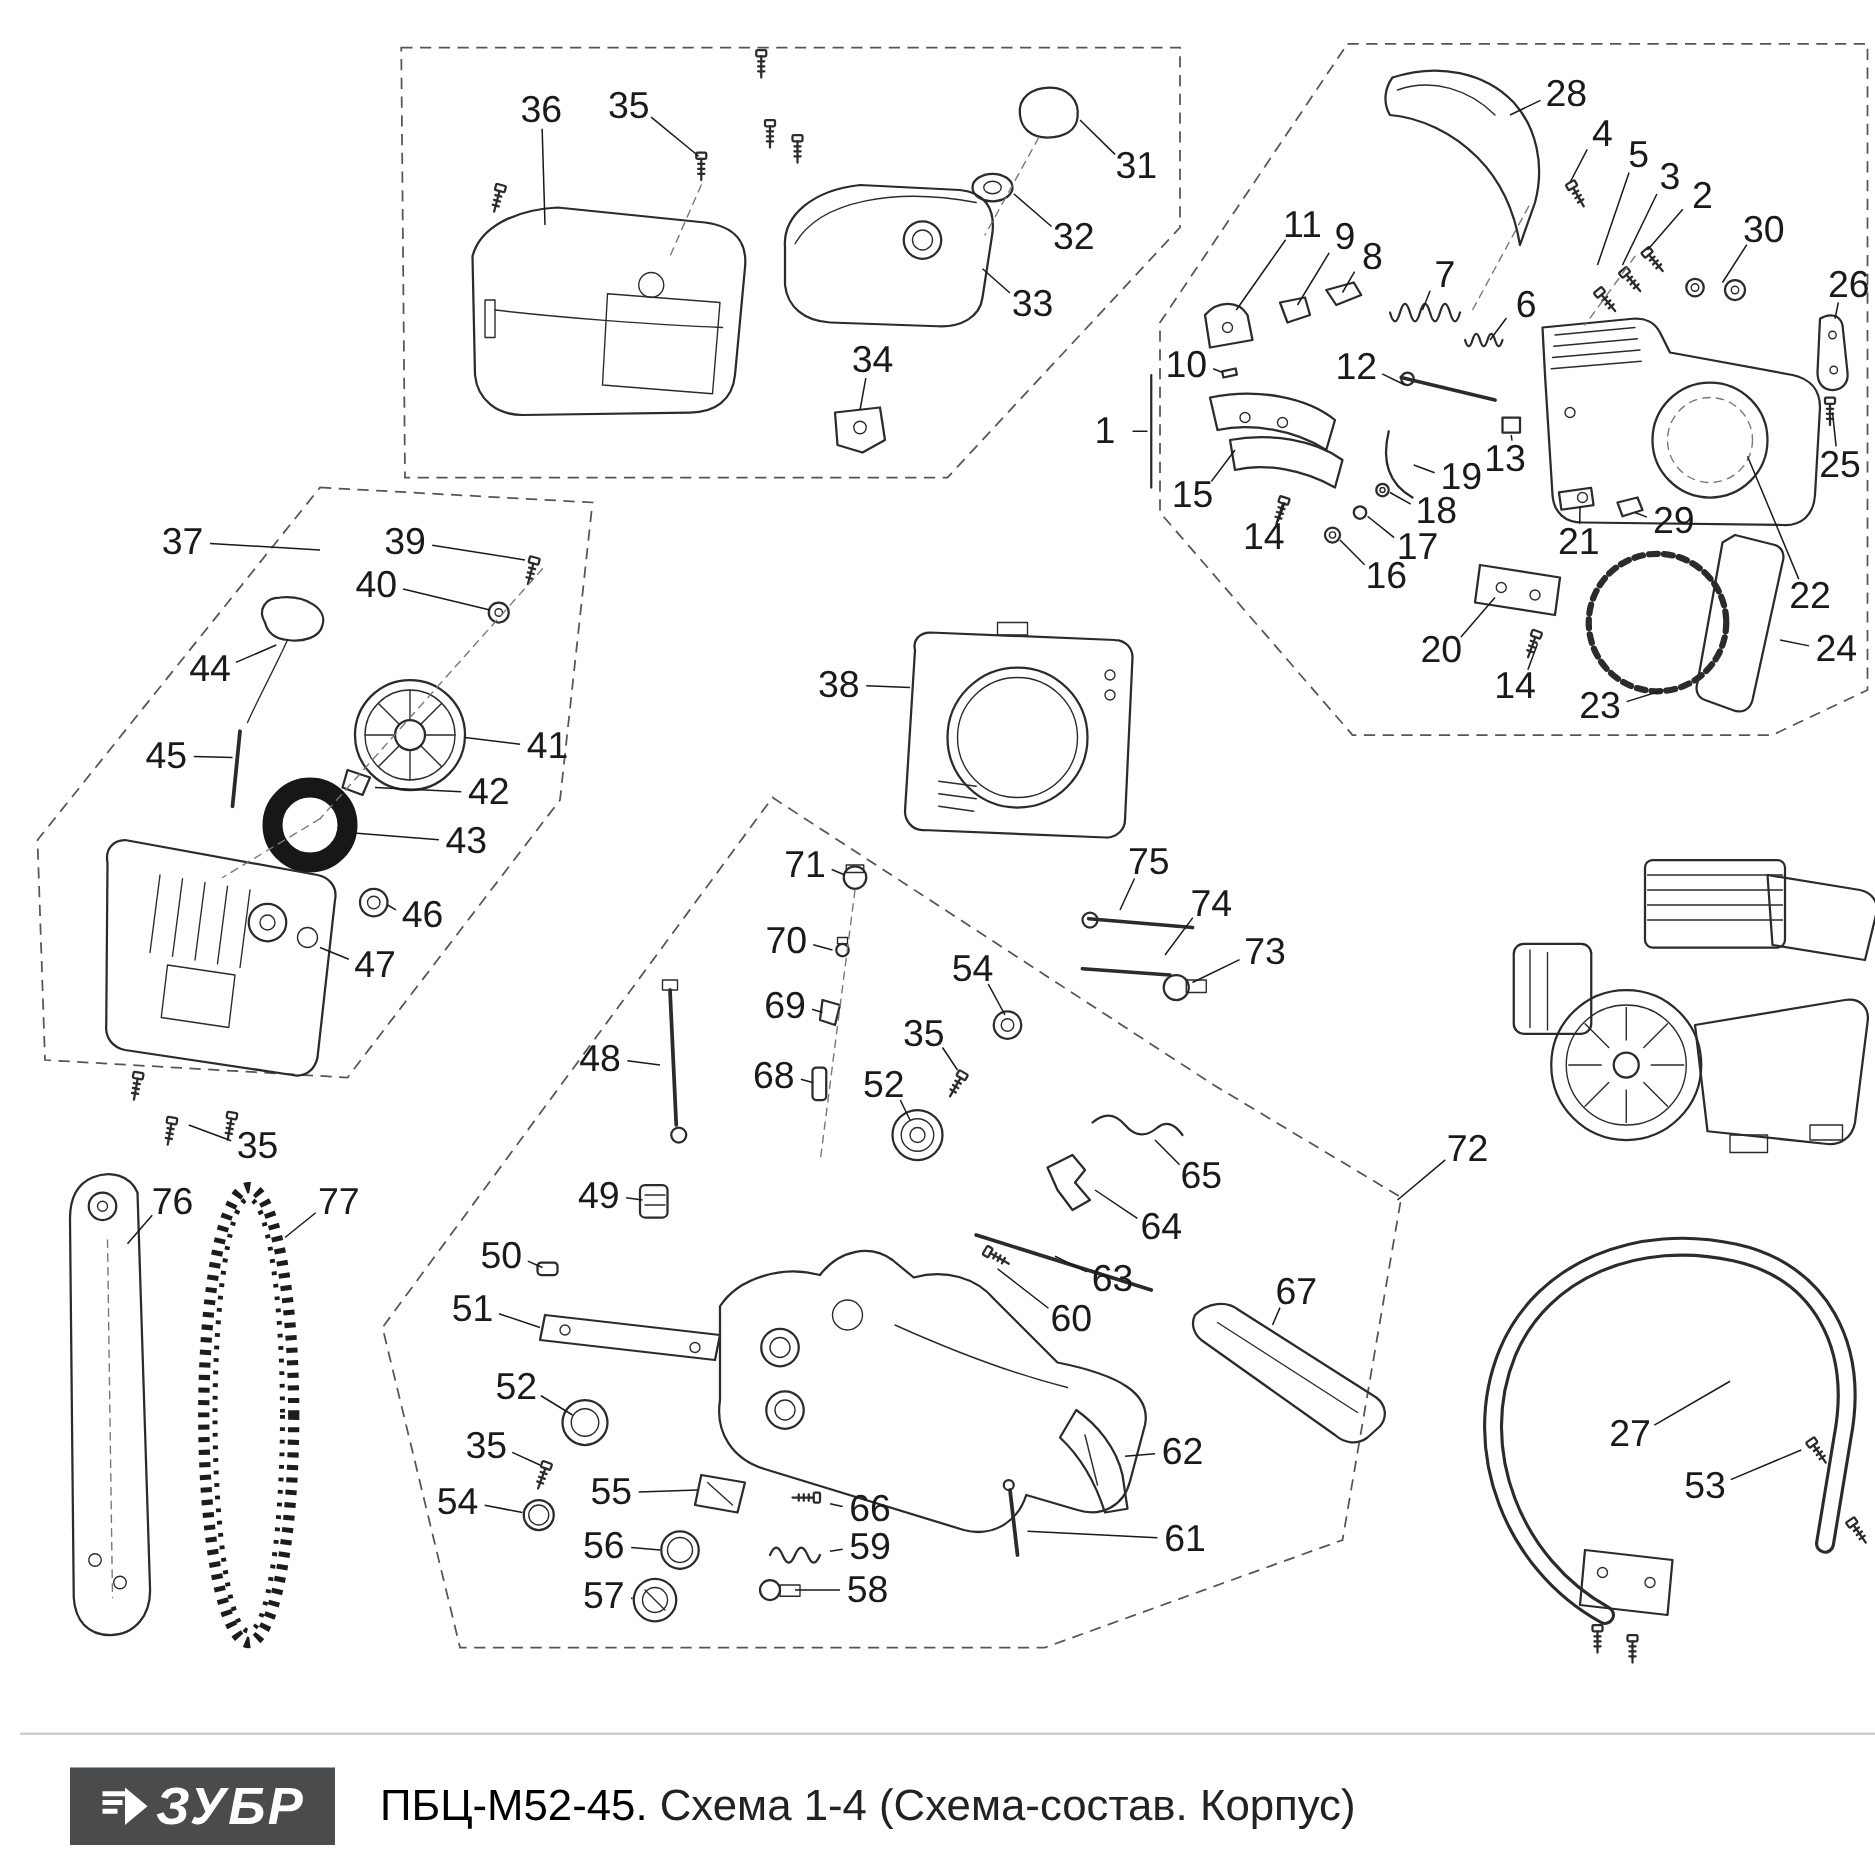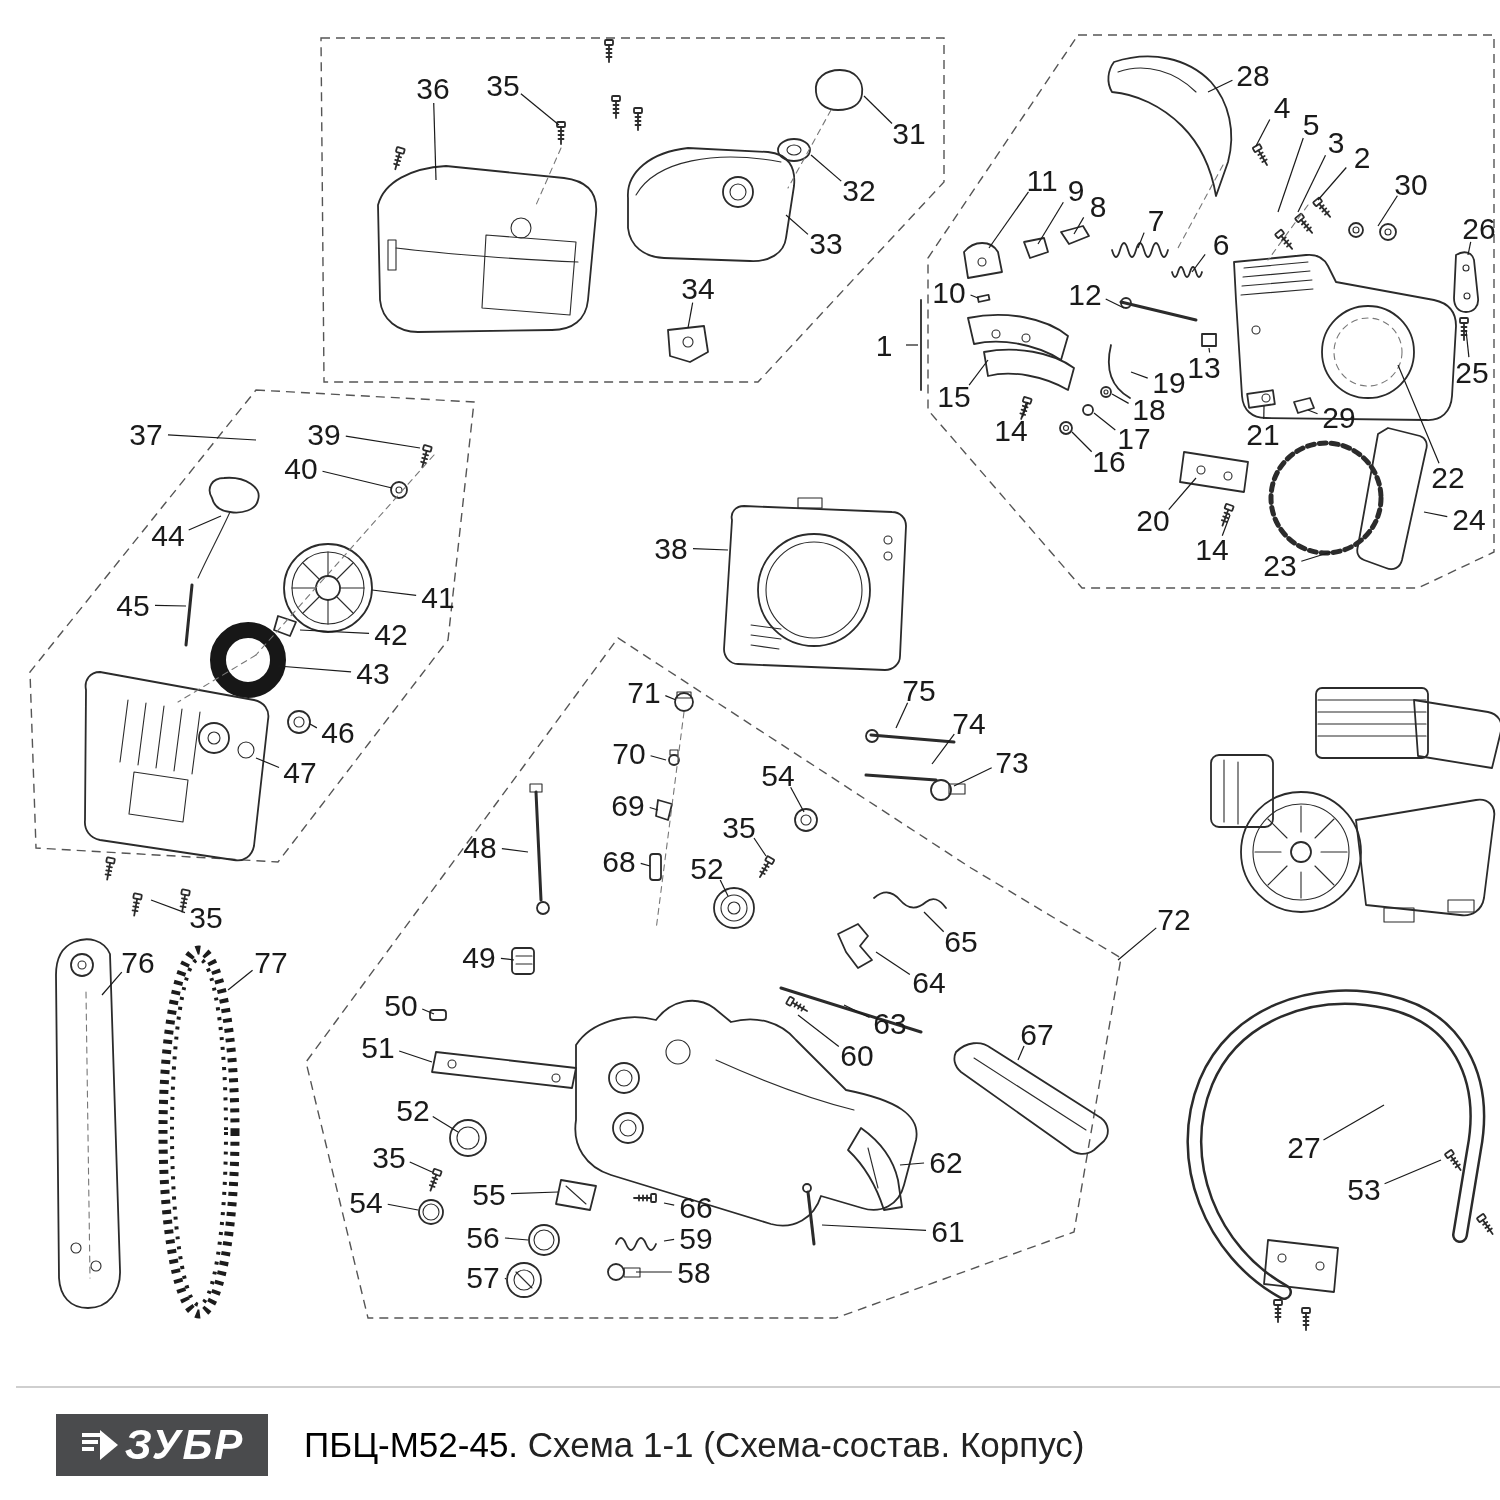--- a/index.html
+++ b/index.html
@@ -666,17 +666,17 @@
 <div class="footer">
   <div class="brand">
     <svg width="40" height="34" viewBox="0 0 40 34">
       <path d="M2,7 L22,7 M2,14 L18,14 M2,21 L14,21" style="stroke:#fff;stroke-width:4;fill:none"></path>
       <path d="M20,2 L38,17 L20,32 Z" style="fill:#fff"></path>
     </svg>
     <span class="zlogo">ЗУБР</span>
   </div>
   <div class="title">
     <span class="model">ПБЦ-М52-45.</span>
-    <span class="subtitle">Схема 1-1 (Схема-состав. Корпус)</span>
+    <span class="subtitle">Схема 1-4 (Схема-состав. Корпус)</span>
   </div>
 </div>
 
 </div>
 
 </body></html>

